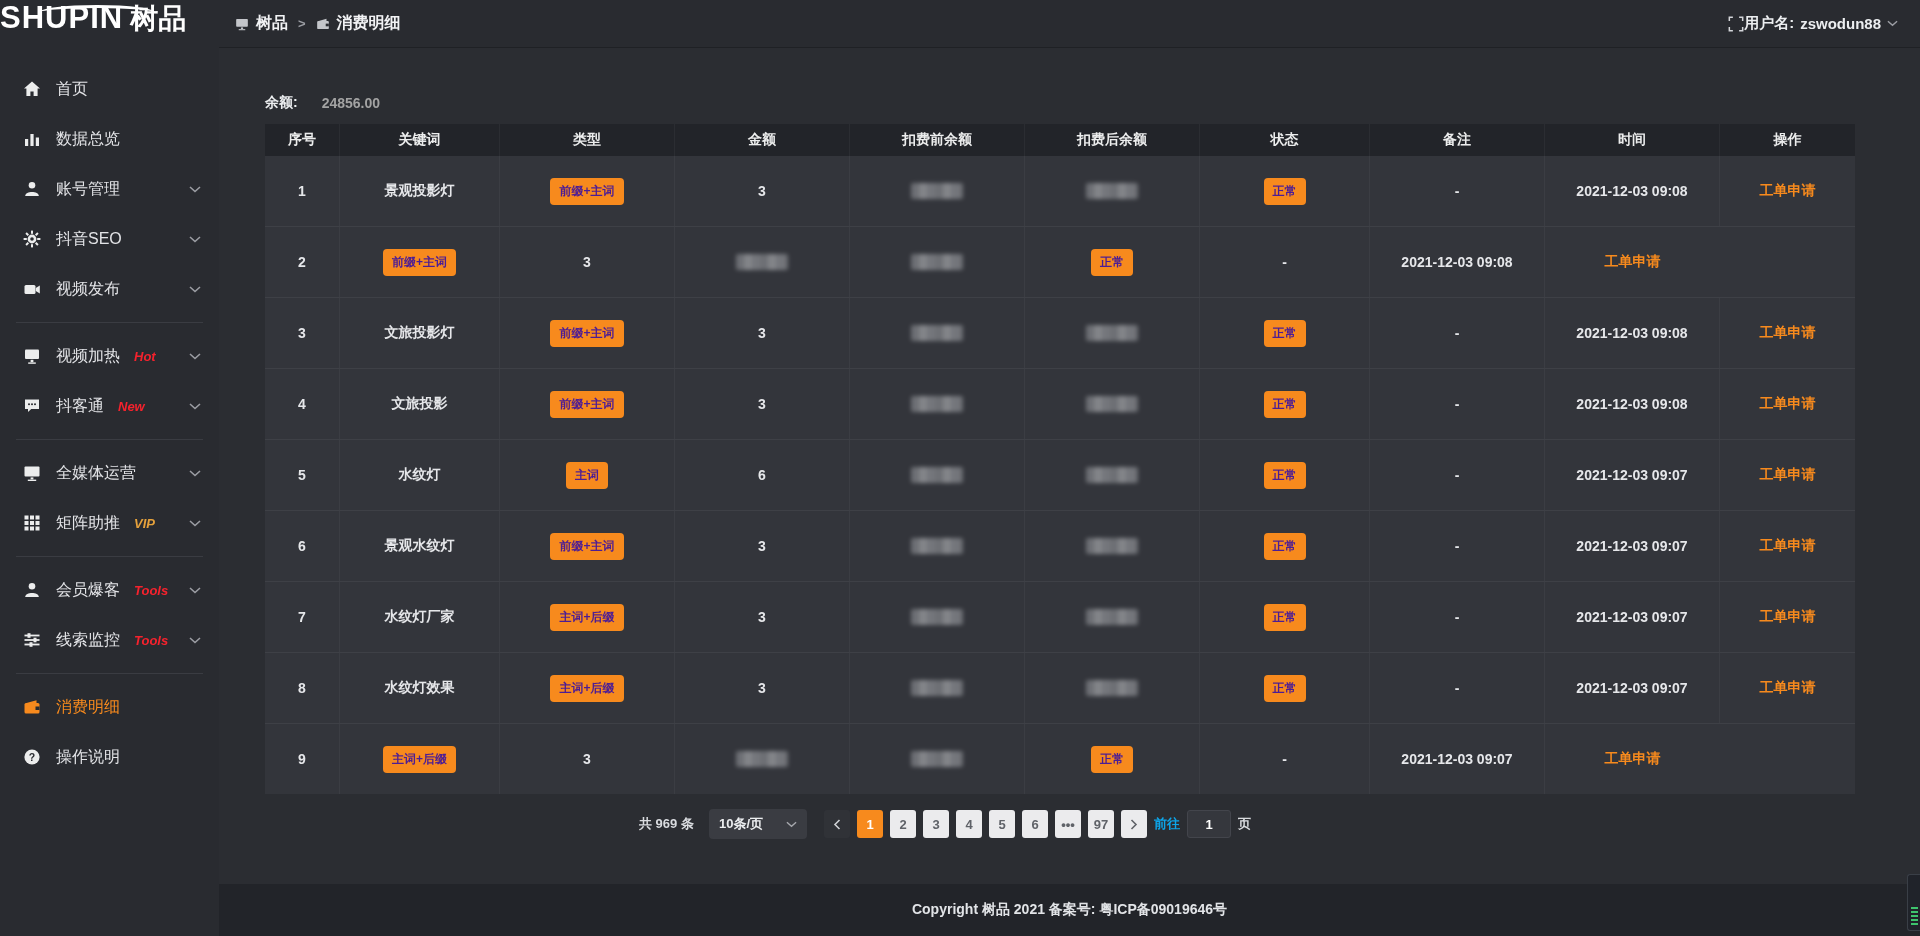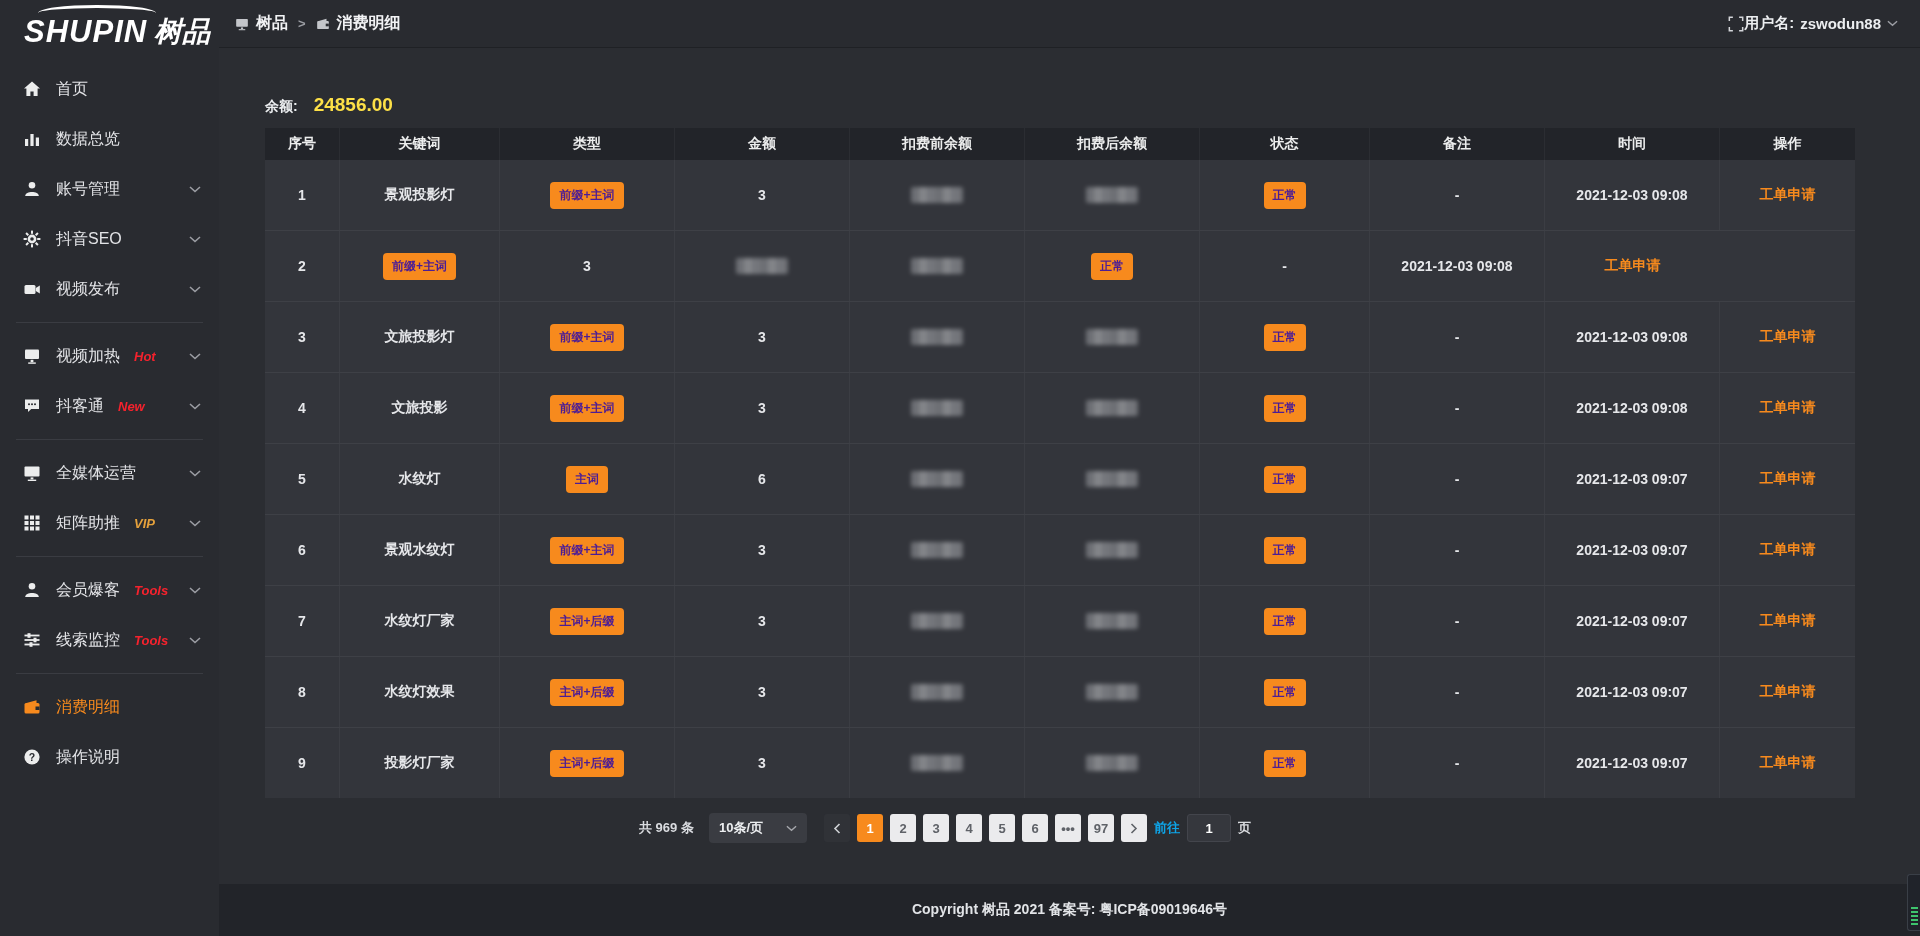--- a/index.html
+++ b/index.html
@@ -1,21 +1,21 @@
 <!DOCTYPE html>
 <html style="--accent: #f78a1d; --tag_red: #f5222d; --tag_gold: #e6a23c;"><head>
 <meta charset="utf-8">
 <style>
   * { margin:0; padding:0; box-sizing:border-box; }
   html,body { width:1920px; height:936px; background:#26282d; font-family:"Liberation Sans","DejaVu Sans",sans-serif; overflow:hidden; }
   .app { display:flex; width:1920px; height:936px; position:relative; color:#e4e5e8; }
 
   
   .sidebar { width:219px; height:100%; background:#292b30; flex:none; }
-  .logo { height:64px; display:flex; align-items:center; padding-left:24px; position:relative;font-style:italic; }
+  .logo { height:64px; display:flex; align-items:flex-start; padding-left:0; position:relative; }
   .logo-arc { position:absolute; left:38px; top:5px; width:118px; height:16px; border-top:3px solid #fff; border-radius:100% 100% 0 0; }
   .logo-en { font-size:31px; font-weight:800; color:#fff; letter-spacing:1px; }
   .logo-cn { font-size:28px; font-weight:800; color:#fff; margin-left:7px; }
   .side-item { height:50px; display:flex; align-items:center; padding:0 18px 0 22px; cursor:pointer; }
   .sicon { width:20px; height:18px; margin-right:14px; display:flex; align-items:center; justify-content:center; color:#eceded; flex:none; }
   .slabel { font-size:16px; color:#e3e4e7; white-space:nowrap; }
   .stag { font-size:13px; font-weight:700; font-style:italic; margin-left:14px; }
   .stag.red { color:#f5222d; }
   .stag.gold { color:#e6a23c; }
   .schev { margin-left:auto; color:#9b9da3; display:flex; }
@@ -29,23 +29,23 @@
   .crumb { display:flex; align-items:center; gap:7px; cursor:pointer; }
   .crumb-icon { color:#c4c6ca; display:flex; }
   .crumb-label { font-size:16px; font-weight:700; color:#f2f3f5; }
   .crumb-sep { color:#9b9da3; font-size:13px; font-weight:700; margin:0 10px; }
   .topbar-right { margin-left:auto; display:flex; align-items:center; }
   .fs-icon { color:#d4d6da; display:flex; cursor:pointer; }
   .userbox { display:flex; align-items:center; gap:6px; cursor:pointer; }
   .user-label,.user-name { font-size:15px; color:#eceef0; font-weight:600; }
 
   .content { flex:1; background:#2b2d32; padding:46px 65px 0 46px; position:relative; }
-  .balance { margin-bottom:12px; display:flex; align-items:flex-end; gap:16px; }
+  .balance { margin-bottom:12px; display:flex; align-items:center; gap:24px; }
   .balance-label { font-size:14px; font-weight:700; color:#eceef0; }
-  .balance-value { font-size:19px; font-weight:700; color:#fde047; }
+  .balance-value { font-size:14px; font-weight:700; color:#a3a3a3; }
 
   
   .table { width:1590px; }
   .trow { display:grid; grid-template-columns:75px 160px 175px 175px 175px 175px 170px 175px 175px 135px; }
   .thead { background:#222429; }
   .th { height:32px; display:flex; align-items:center; justify-content:center; font-size:14px; font-weight:700; color:#eceded; }
   .tbody .trow { background:#33353b; }
   .tbody .trow + .trow { border-top:1px solid #3e4046; }
   .td { height:70px; display:flex; align-items:center; justify-content:center; font-size:14px; font-weight:600; color:#e6e7ea; }
   .th:not(:last-child), .td:not(:last-child) { border-right:1px solid rgba(255,255,255,0.045); }
@@ -546,21 +546,20 @@
               </div>
             <div class="td">-</div>
             <div class="td">2021-12-03 09:07</div>
             <div class="td">
                 <a class="action">工单申请</a>
               </div>
           </div>
 
           <div class="trow">
             <div class="td">9</div>
-            <div class="td">投影灯厂家</div>
             <div class="td">
                 <span class="badge">主词+后缀</span>
               </div>
             <div class="td">3</div>
             <div class="td">
                 <span class="blur"></span>
               </div>
             <div class="td">
                 <span class="blur"></span>
               </div>

